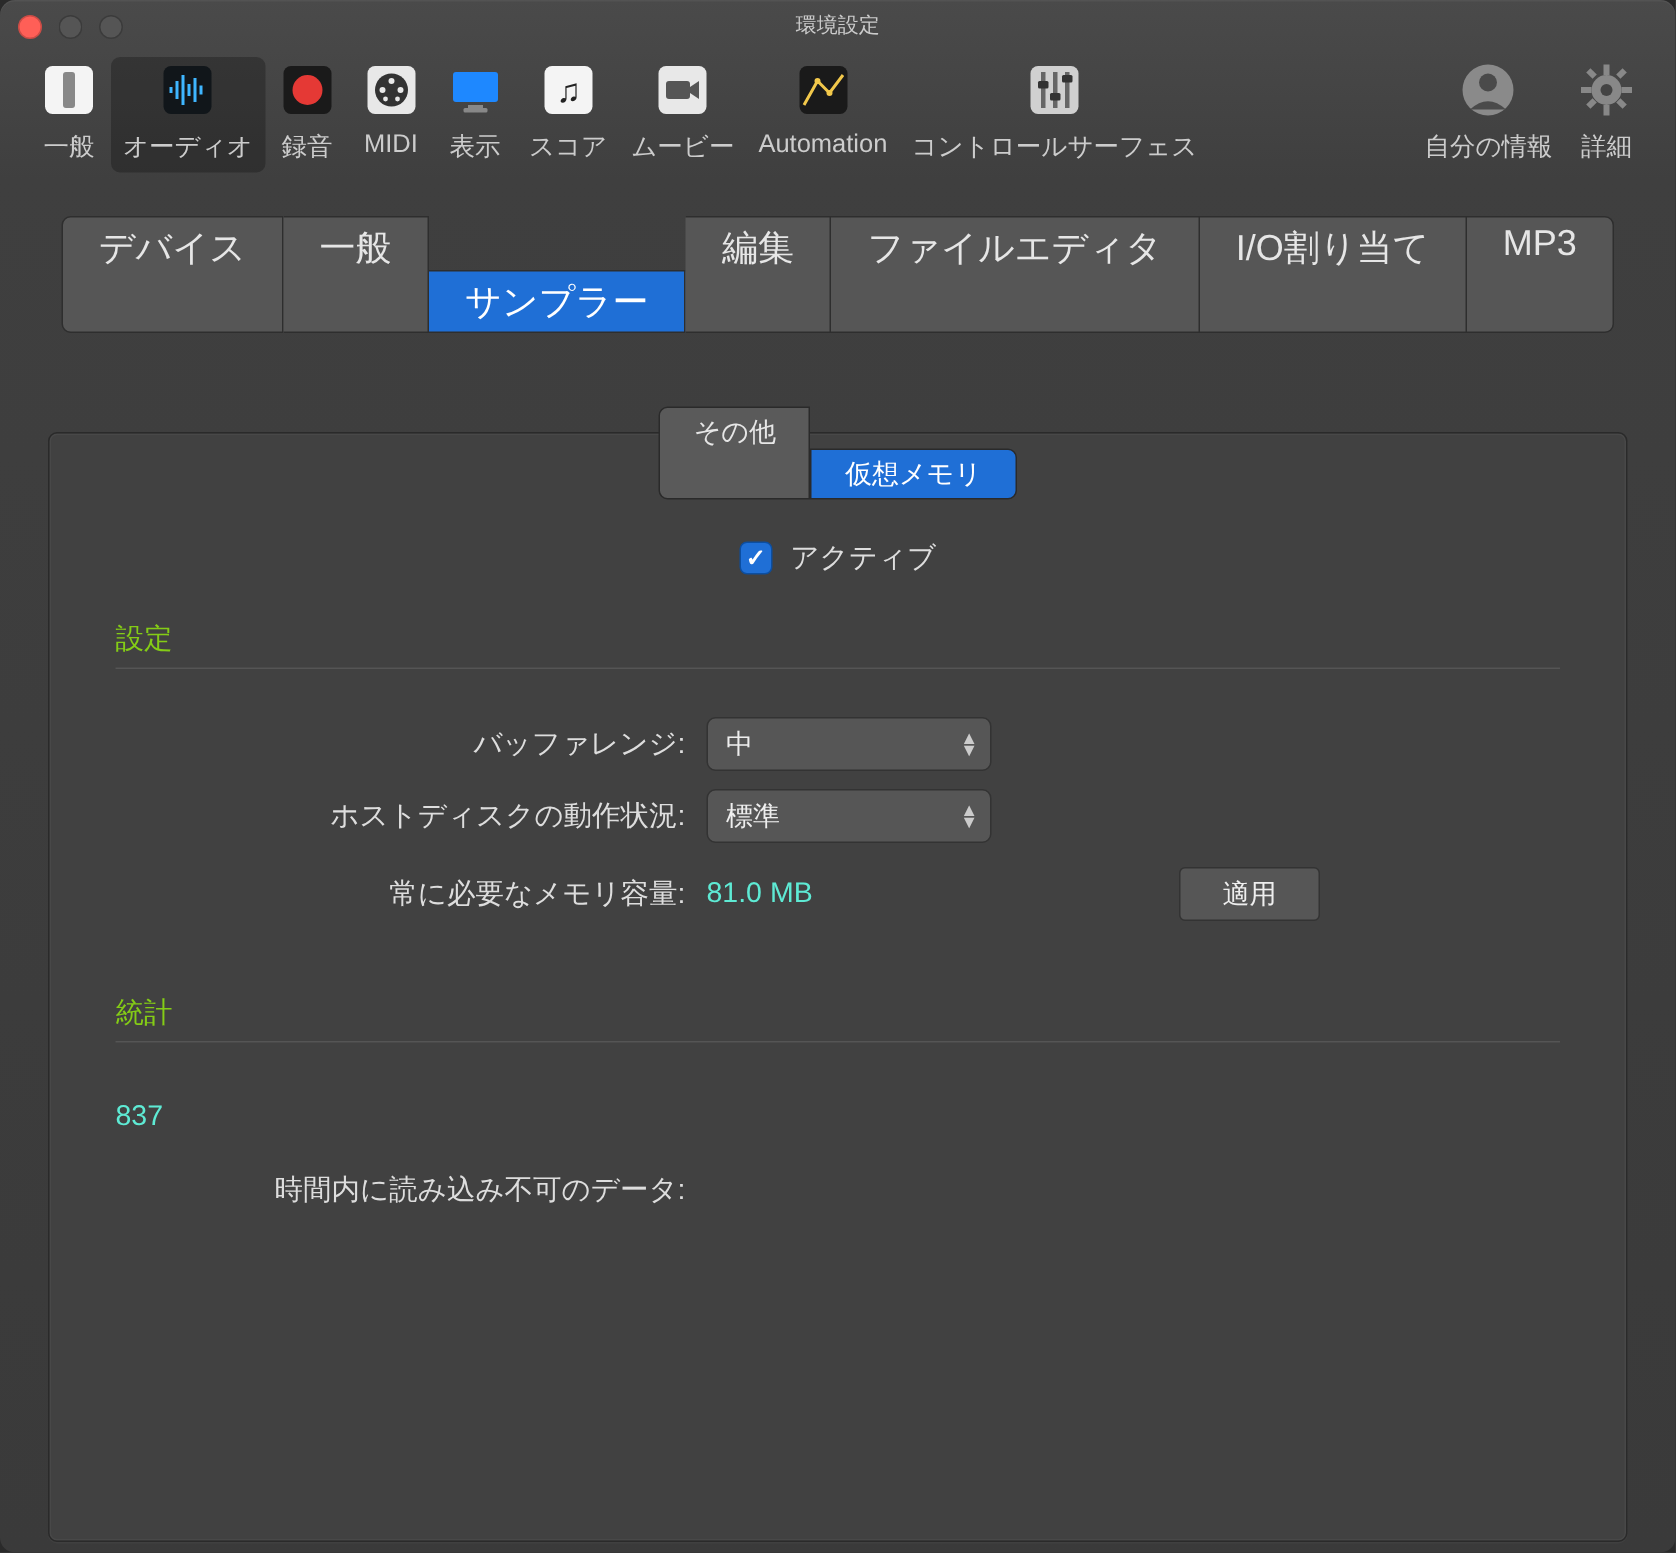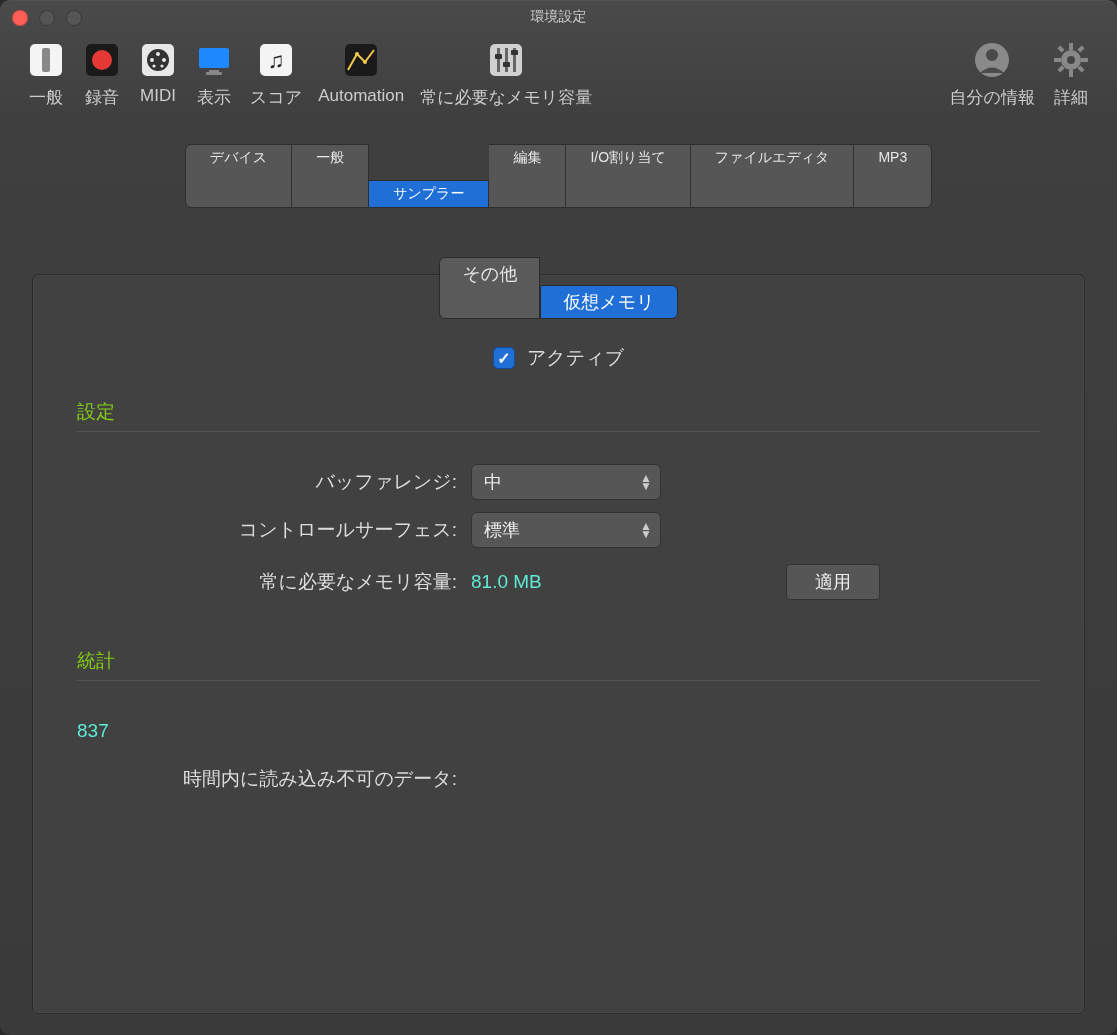--- a/index.html
+++ b/index.html
@@ -60,21 +60,21 @@
     .tb-label { font-size: 17px; color: #ccc; white-space: nowrap; }
     .tabs {
       display: flex;
       justify-content: center;
       gap: 0;
       padding: 20px 0 6px 0;
     }
     .tab {
       background: #565656;
       color: #e6e6e6;
-      font-size: 14px;
+      font-size: 24px;
       padding: 4px 24px;
       border: 1px solid #2e2e2e;
       cursor: pointer;
     }
     .tab:first-child { border-radius: 6px 0 0 6px; }
     .tab:last-child { border-radius: 0 6px 6px 0; }
     .tab + .tab { border-left: none; }
     .tab.active { background: #1f6fd6; color: #fff; margin-top: 36px; }
     .content-wrap { padding: 60px 32px 32px 32px; }
     .panel {
@@ -141,20 +141,34 @@
   <div class="toolbar">
     <div class="tb-item">
       <div class="tb-icon">
         <svg width="40" height="40">
             <rect x="4" y="4" width="32" height="32" rx="5" fill="#f4f4f4"></rect>
             <rect x="16" y="8" width="8" height="24" rx="2" fill="#888"></rect>
           </svg>
       </div>
       <div class="tb-label">一般</div>
     </div>
+    <div class="tb-item selected">
+      <div class="tb-icon">
+        <svg width="40" height="40">
+            <rect x="4" y="4" width="32" height="32" rx="5" fill="#11161a"></rect>
+            <rect x="8" y="18" width="2" height="4" fill="#3fb6ff"></rect>
+            <rect x="12" y="14" width="2" height="12" fill="#3fb6ff"></rect>
+            <rect x="16" y="10" width="2" height="20" fill="#3fb6ff"></rect>
+            <rect x="20" y="16" width="2" height="8" fill="#3fb6ff"></rect>
+            <rect x="24" y="12" width="2" height="16" fill="#3fb6ff"></rect>
+            <rect x="28" y="17" width="2" height="6" fill="#3fb6ff"></rect>
+          </svg>
+      </div>
+      <div class="tb-label">オーディオ</div>
+    </div>
     <div class="tb-item">
       <div class="tb-icon">
         <svg width="40" height="40">
             <rect x="4" y="4" width="32" height="32" rx="5" fill="#1a1a1a"></rect>
             <circle cx="20" cy="20" r="10" fill="#e53935"></circle>
           </svg>
       </div>
       <div class="tb-label">録音</div>
     </div>
     <div class="tb-item">
@@ -186,41 +200,51 @@
         <svg width="40" height="40">
             <rect x="4" y="4" width="32" height="32" rx="5" fill="#f4f4f4"></rect>
             <text x="20" y="28" font-size="22" text-anchor="middle" fill="#222">♫</text>
           </svg>
       </div>
       <div class="tb-label">スコア</div>
     </div>
     <div class="tb-item">
       <div class="tb-icon">
         <svg width="40" height="40">
+            <rect x="4" y="4" width="32" height="32" rx="5" fill="#e8e8e8"></rect>
+            <rect x="9" y="14" width="16" height="12" rx="2" fill="#555"></rect>
+            <path d="M25 18 L31 14 V26 L25 22 Z" fill="#555"></path>
+          </svg>
+      </div>
+      <div class="tb-label">ムービー</div>
+    </div>
+    <div class="tb-item">
+      <div class="tb-icon">
+        <svg width="40" height="40">
             <rect x="4" y="4" width="32" height="32" rx="5" fill="#1a1a1a"></rect>
             <polyline points="7,30 16,14 24,22 33,10" fill="none" stroke="#f2c84b" stroke-width="2"></polyline>
             <circle cx="16" cy="14" r="2" fill="#f2c84b"></circle>
             <circle cx="24" cy="22" r="2" fill="#f2c84b"></circle>
           </svg>
       </div>
       <div class="tb-label">Automation</div>
     </div>
     <div class="tb-item">
       <div class="tb-icon">
         <svg width="40" height="40">
             <rect x="4" y="4" width="32" height="32" rx="5" fill="#d0d0d0"></rect>
             <rect x="11" y="8" width="3" height="24" fill="#666"></rect>
             <rect x="19" y="8" width="3" height="24" fill="#666"></rect>
             <rect x="27" y="8" width="3" height="24" fill="#666"></rect>
             <rect x="9" y="14" width="7" height="5" rx="1" fill="#333"></rect>
             <rect x="17" y="22" width="7" height="5" rx="1" fill="#333"></rect>
             <rect x="25" y="10" width="7" height="5" rx="1" fill="#333"></rect>
           </svg>
       </div>
-      <div class="tb-label">常に必要なメモリ容量</div>
+      <div class="tb-label">コントロールサーフェス</div>
     </div>
     <div class="divider"></div>
     <div class="tb-item">
       <div class="tb-icon">
         <svg width="40" height="40">
             <circle cx="20" cy="20" r="17" fill="#8a8a8a"></circle>
             <circle cx="20" cy="15" r="6" fill="#4a4a4a"></circle>
             <path d="M8 33 Q20 22 32 33" fill="#4a4a4a"></path>
           </svg>
       </div>
@@ -245,22 +269,22 @@
       </div>
       <div class="tb-label">詳細</div>
     </div>
   </div>
 
   <div class="tabs">
     <div class="tab">デバイス</div>
     <div class="tab">一般</div>
     <div class="tab active">サンプラー</div>
     <div class="tab">編集</div>
+    <div class="tab">ファイルエディタ</div>
     <div class="tab">I/O割り当て</div>
-    <div class="tab">ファイルエディタ</div>
     <div class="tab">MP3</div>
   </div>
 
   <div class="content-wrap">
     <div class="panel">
       <div class="inner-tabs-wrap">
         <div class="inner-tabs">
           <div class="intab">その他</div>
           <div class="intab active">仮想メモリ</div>
         </div>
@@ -276,21 +300,21 @@
       <div class="row">
         <div class="rlabel">バッファレンジ:</div>
         <div class="select">
           <span>中</span>
           <span class="chev">▲<br>▼</span>
         </div>
         <div></div>
       </div>
 
       <div class="row">
-        <div class="rlabel">コントロールサーフェス:</div>
+        <div class="rlabel">ホストディスクの動作状況:</div>
         <div class="select">
           <span>標準</span>
           <span class="chev">▲<br>▼</span>
         </div>
         <div></div>
       </div>
 
       <div class="row" style="height:56px;">
         <div class="rlabel">常に必要なメモリ容量:</div>
         <div class="value-text">81.0 MB</div>

